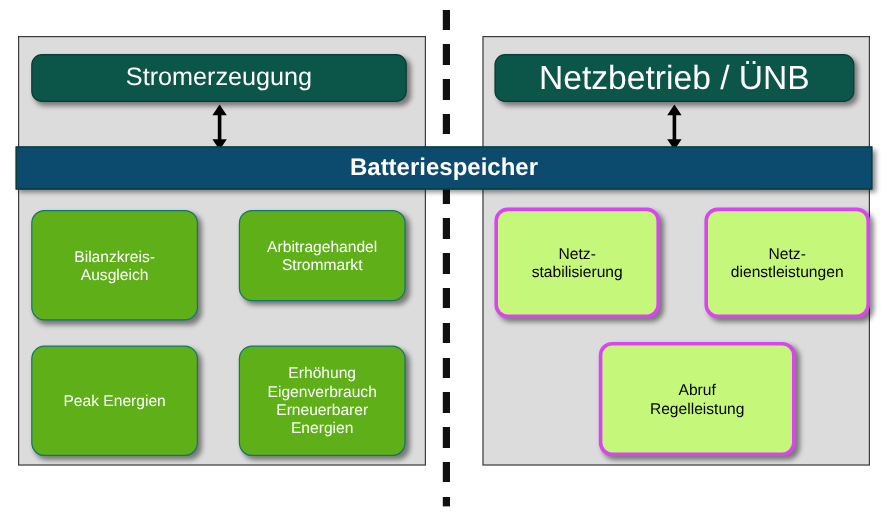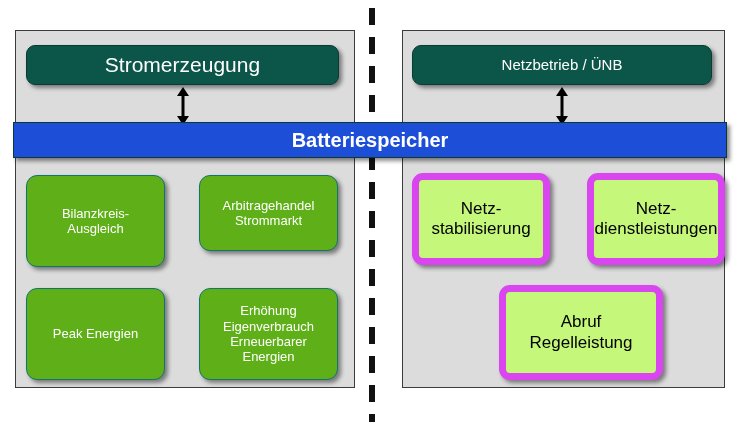--- a/index.html
+++ b/index.html
@@ -67,44 +67,44 @@
   }
   .node.mid {
     background: #5FB018;
     border: 1px solid #0f766e;
     color: #ffffff;
     border-radius: 11px;
     font-size: 13px;
   }
   .node.light {
     background: #C5F87A;
-    border: 7px solid #d946ef;
+    border: 3px solid #d946ef;
     color: #000000;
     border-radius: 11px;
-    font-size: 17px;
+    font-size: 13px;
   }
 
   
   #node-stromerzeugung {
     left: 26px; top: 45px; width: 313px; height: 40px;
     font-size: 21px;
   }
   #node-netzbetrieb {
     left: 412px; top: 45px; width: 300px; height: 40px;
-    font-size: 15px;
+    font-size: 28px;
   }
 
   
   #node-batteriespeicher {
     position: absolute;
     left: 13px;
     top: 122px;
     width: 714px;
     height: 36px;
-    background: #1d4ed8;
+    background: #0c4a6e;
     border: 1px solid #0a3a32;
     box-sizing: border-box;
     display: flex;
     align-items: center;
     justify-content: center;
     color: #ffffff;
     font-size: 20px;
     font-weight: bold;
     box-shadow: 3px 3px 4px rgba(0,0,0,0.45);
     z-index: 5;

